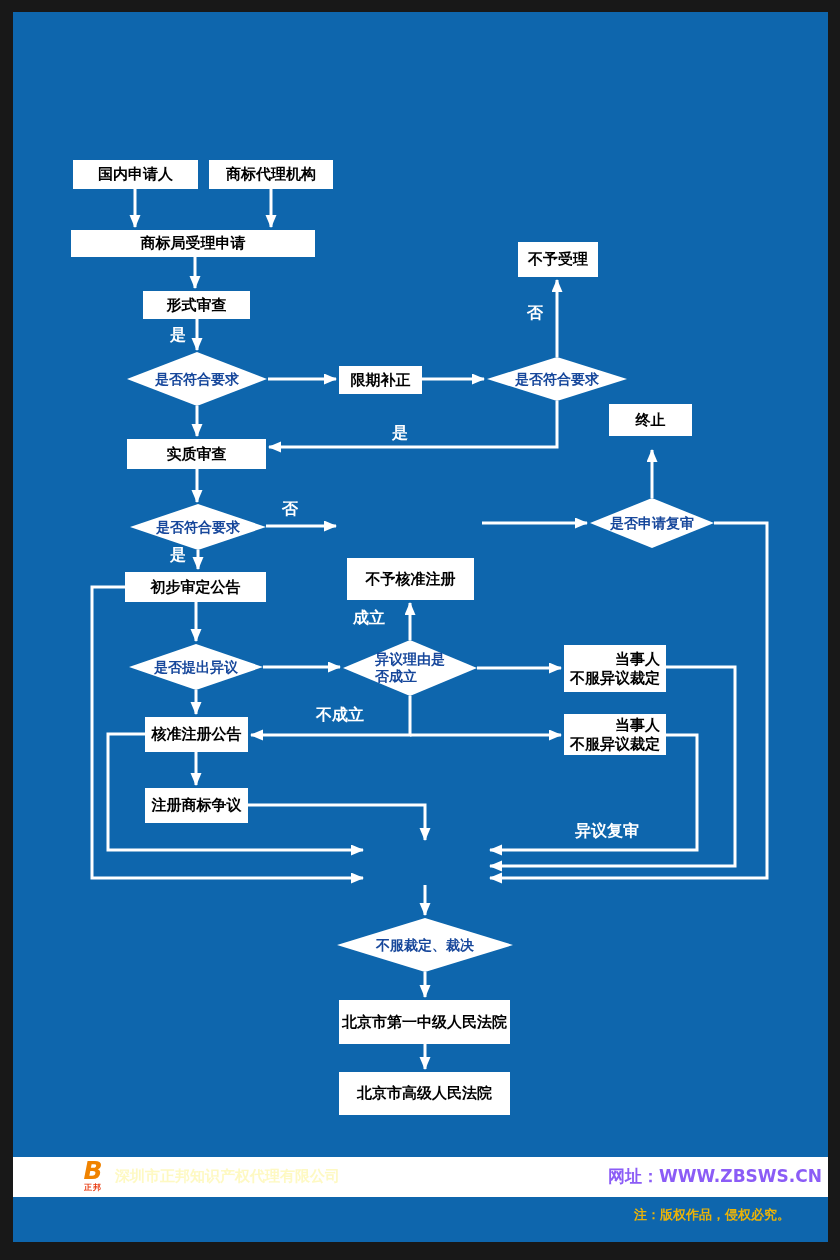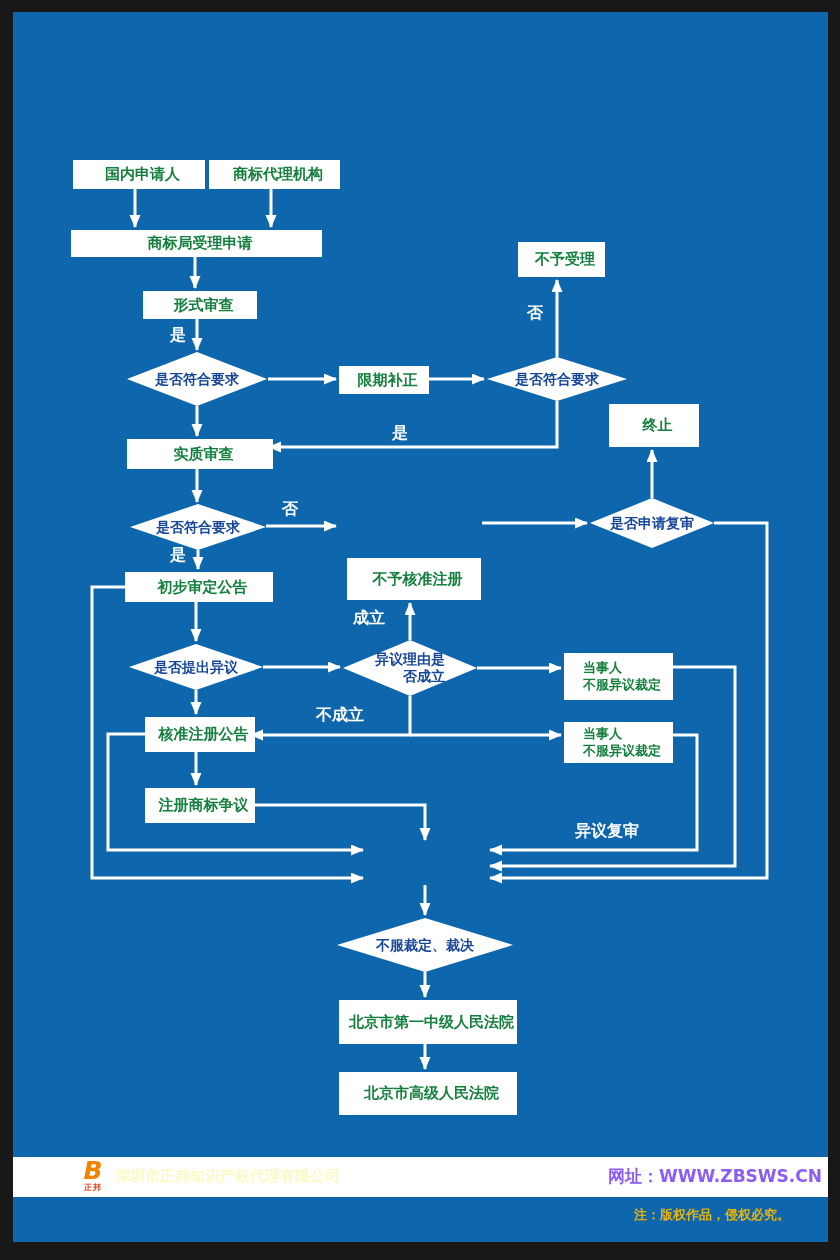--- a/index.html
+++ b/index.html
@@ -2,26 +2,26 @@
 <html><head>
 <meta charset="utf-8">
 <style>
   html,body{margin:0;padding:0;background:#000;}
   .stage{position:relative;width:840px;height:1260px;background:#181818;overflow:hidden;
          font-family:"DejaVu Sans","Liberation Sans",sans-serif;}
   .panel{position:absolute;left:13px;top:12px;width:815px;height:1230px;background:#0e66ad;}
   .title{position:absolute;left:0;top:38px;width:840px;text-align:center;color:#fff;
          font-size:46px;font-weight:bold;letter-spacing:12px;}
   svg.flow{position:absolute;left:0;top:0;pointer-events:none;}
-  .box{position:absolute;background:#fff;color:#15803d;font-weight:bold;font-size:15px;
-       display:flex;align-items:center;justify-content:center;text-align:left;
-       white-space:pre-line;line-height:1.25;padding-left:7px;}
-  .box.small{font-size:13px;margin-top:8px;}
+  .box{position:absolute;background:#fff;color:#000000;font-weight:bold;font-size:15px;
+       display:flex;align-items:center;justify-content:center;text-align:right;
+       white-space:pre-line;line-height:1.25;}
+  .box.small{font-size:15px;}
   .dtext{position:absolute;color:#17479b;font-weight:bold;font-size:14px;display:flex;
-         align-items:center;justify-content:center;text-align:right;white-space:pre-line;line-height:1.2;}
+         align-items:center;justify-content:center;text-align:left;white-space:pre-line;line-height:1.2;}
   .elabel{position:absolute;color:#fff;font-weight:bold;font-size:16px;}
   .footerstrip{position:absolute;left:13px;top:1157px;width:815px;height:40px;background:#fff;}
   .logo{position:absolute;left:76px;top:1158px;width:34px;height:38px;text-align:center;}
   .logo-mark{color:#f08300;font-weight:bold;font-style:italic;font-size:25px;line-height:26px;}
   .logo-name{color:#e8380d;font-weight:bold;font-size:8px;line-height:8px;letter-spacing:1px;}
   .company{position:absolute;left:115px;top:1167px;color:#fef9c3;font-weight:bold;font-size:15px;}
   .url{position:absolute;right:18px;top:1165px;color:#8b5cf6;font-weight:bold;font-size:17px;}
   .note{position:absolute;right:50px;top:1206px;color:#eab308;font-weight:bold;font-size:13px;}
 </style>
 </head>
@@ -80,21 +80,21 @@
       <polygon points="425,918 513,945 425,972 337,945"></polygon>
     </g>
   </svg>
 
   <div class="box" style="left:73px;top:160px;width:125px;height:29px">国内申请人</div>
   <div class="box" style="left:209px;top:160px;width:124px;height:29px">商标代理机构</div>
   <div class="box" style="left:71px;top:230px;width:244px;height:27px">商标局受理申请</div>
   <div class="box" style="left:143px;top:291px;width:107px;height:28px">形式审查</div>
   <div class="box" style="left:339px;top:366px;width:83px;height:28px">限期补正</div>
   <div class="box" style="left:518px;top:242px;width:80px;height:35px">不予受理</div>
-  <div class="box" style="left:609px;top:404px;width:83px;height:43px">终止</div>
+  <div class="box" style="left:609px;top:404px;width:83px;height:32px">终止</div>
   <div class="box" style="left:127px;top:439px;width:139px;height:30px">实质审查</div>
   <div class="box" style="left:347px;top:558px;width:127px;height:42px">不予核准注册</div>
   <div class="box" style="left:125px;top:572px;width:141px;height:30px">初步审定公告</div>
   <div class="box small" style="left:564px;top:645px;width:102px;height:47px">当事人
 不服异议裁定</div>
   <div class="box small" style="left:564px;top:714px;width:102px;height:41px">当事人
 不服异议裁定</div>
   <div class="box" style="left:145px;top:717px;width:103px;height:35px">核准注册公告</div>
   <div class="box" style="left:145px;top:788px;width:103px;height:35px">注册商标争议</div>
   <div class="box" style="left:339px;top:1000px;width:171px;height:44px">北京市第一中级人民法院</div>

